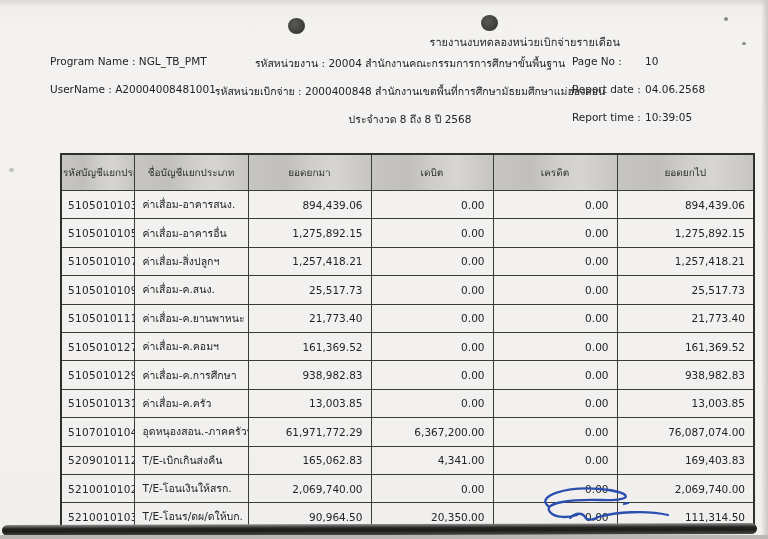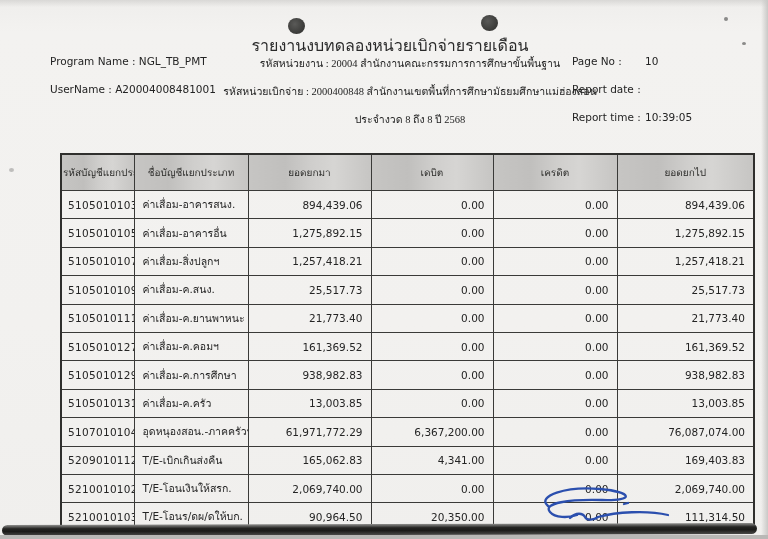--- a/index.html
+++ b/index.html
@@ -26,28 +26,28 @@
   .hole {
     position: absolute; width: 17px; height: 16px; border-radius: 50%;
     background: radial-gradient(circle at 40% 38%, #5a5a58, #3c3c3a 65%, #2e2e2c);
   }
   .hole.left  { left: 288px; top: 18px; }
   .hole.right { left: 481px; top: 15px; }
   .speck { position: absolute; background: #8a8a88; border-radius: 50%; }
 
   .doc-title {
     position: absolute; left: 160px; top: 33px; width: 460px;
-    text-align: center; font-size: 16px; color: #2a2a2a;
+    text-align: right; font-size: 11px; color: #2a2a2a;
   }
 
   .meta-left { position: absolute; left: 30px; top: 55px; font-size: 10.5px; }
   .meta-left .line { height: 28px; margin-left: 20px; }
   .meta-center {
     position: absolute; left: 160px; top: 55px; width: 500px;
-    text-align: center; font-size: 10.5px; font-family: Liberation Serif, serif;
+    text-align: center; font-size: 10.5px;
   }
   .meta-center .line { height: 28px; }
   .meta-right { position: absolute; left: 572px; top: 55px; font-size: 10.5px; }
   .meta-right .line { height: 28px; display: flex; }
   .meta-right .lbl { width: 73px; }
   .meta-right .val { }
 
   .report-table {
     position: absolute; left: 60px; top: 153px;
     border-collapse: collapse; table-layout: fixed;
@@ -114,20 +114,21 @@
     <div class="line">ประจำงวด 8 ถึง 8 ปี 2568</div>
   </div>
 
   <div class="meta-right">
     <div class="line">
       <span class="lbl">Page No :</span>
       <span class="val">10</span>
     </div>
     <div class="line">
       <span class="lbl">Report date :</span>
+      <span class="val">04.06.2568</span>
     </div>
     <div class="line">
       <span class="lbl">Report time :</span>
       <span class="val">10:39:05</span>
     </div>
   </div>
 
   <table class="report-table">
     <colgroup>
       <col style="width:73px">

